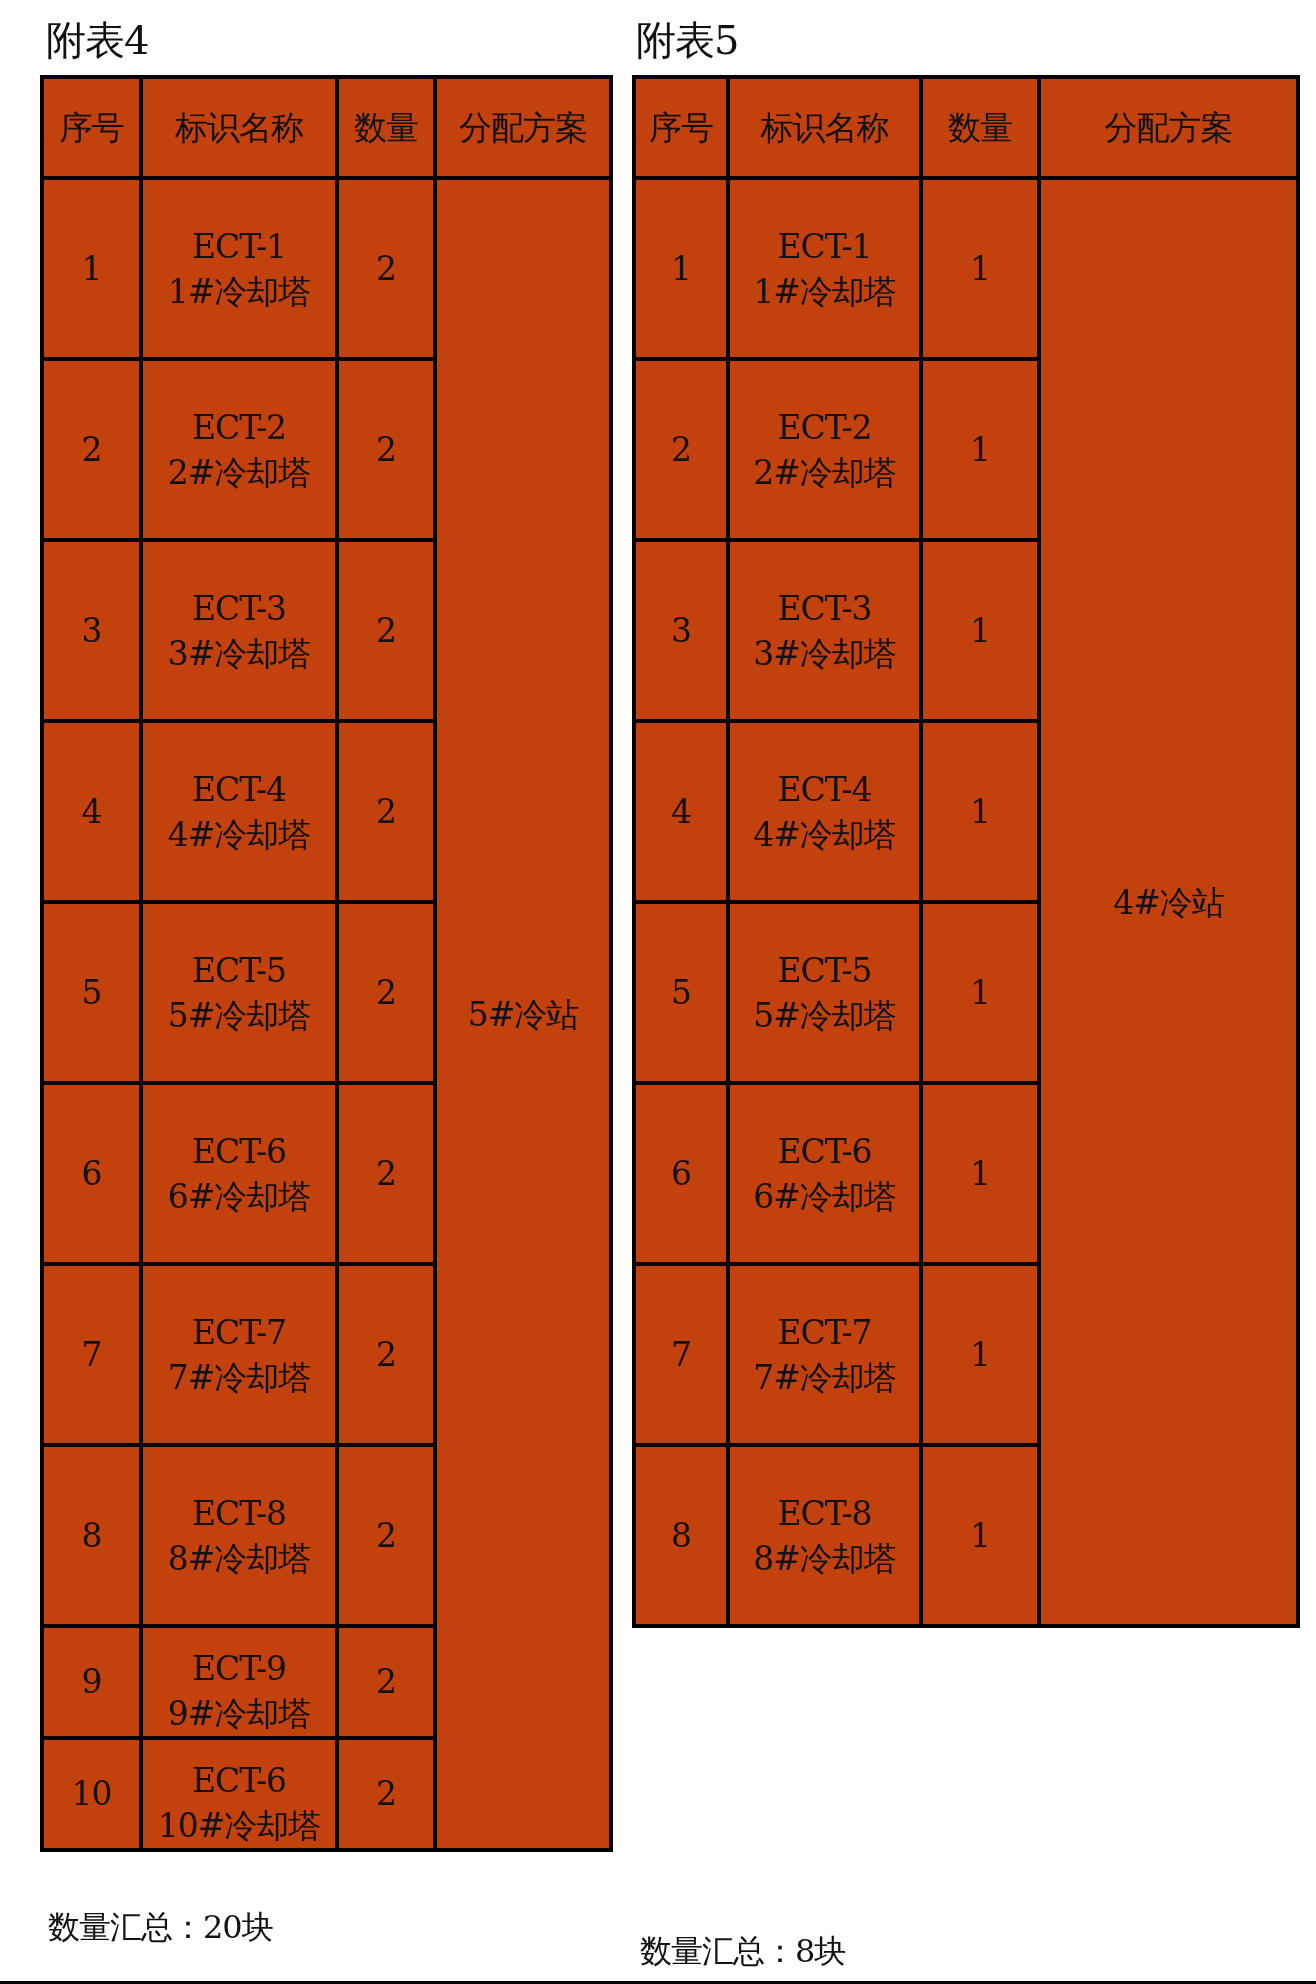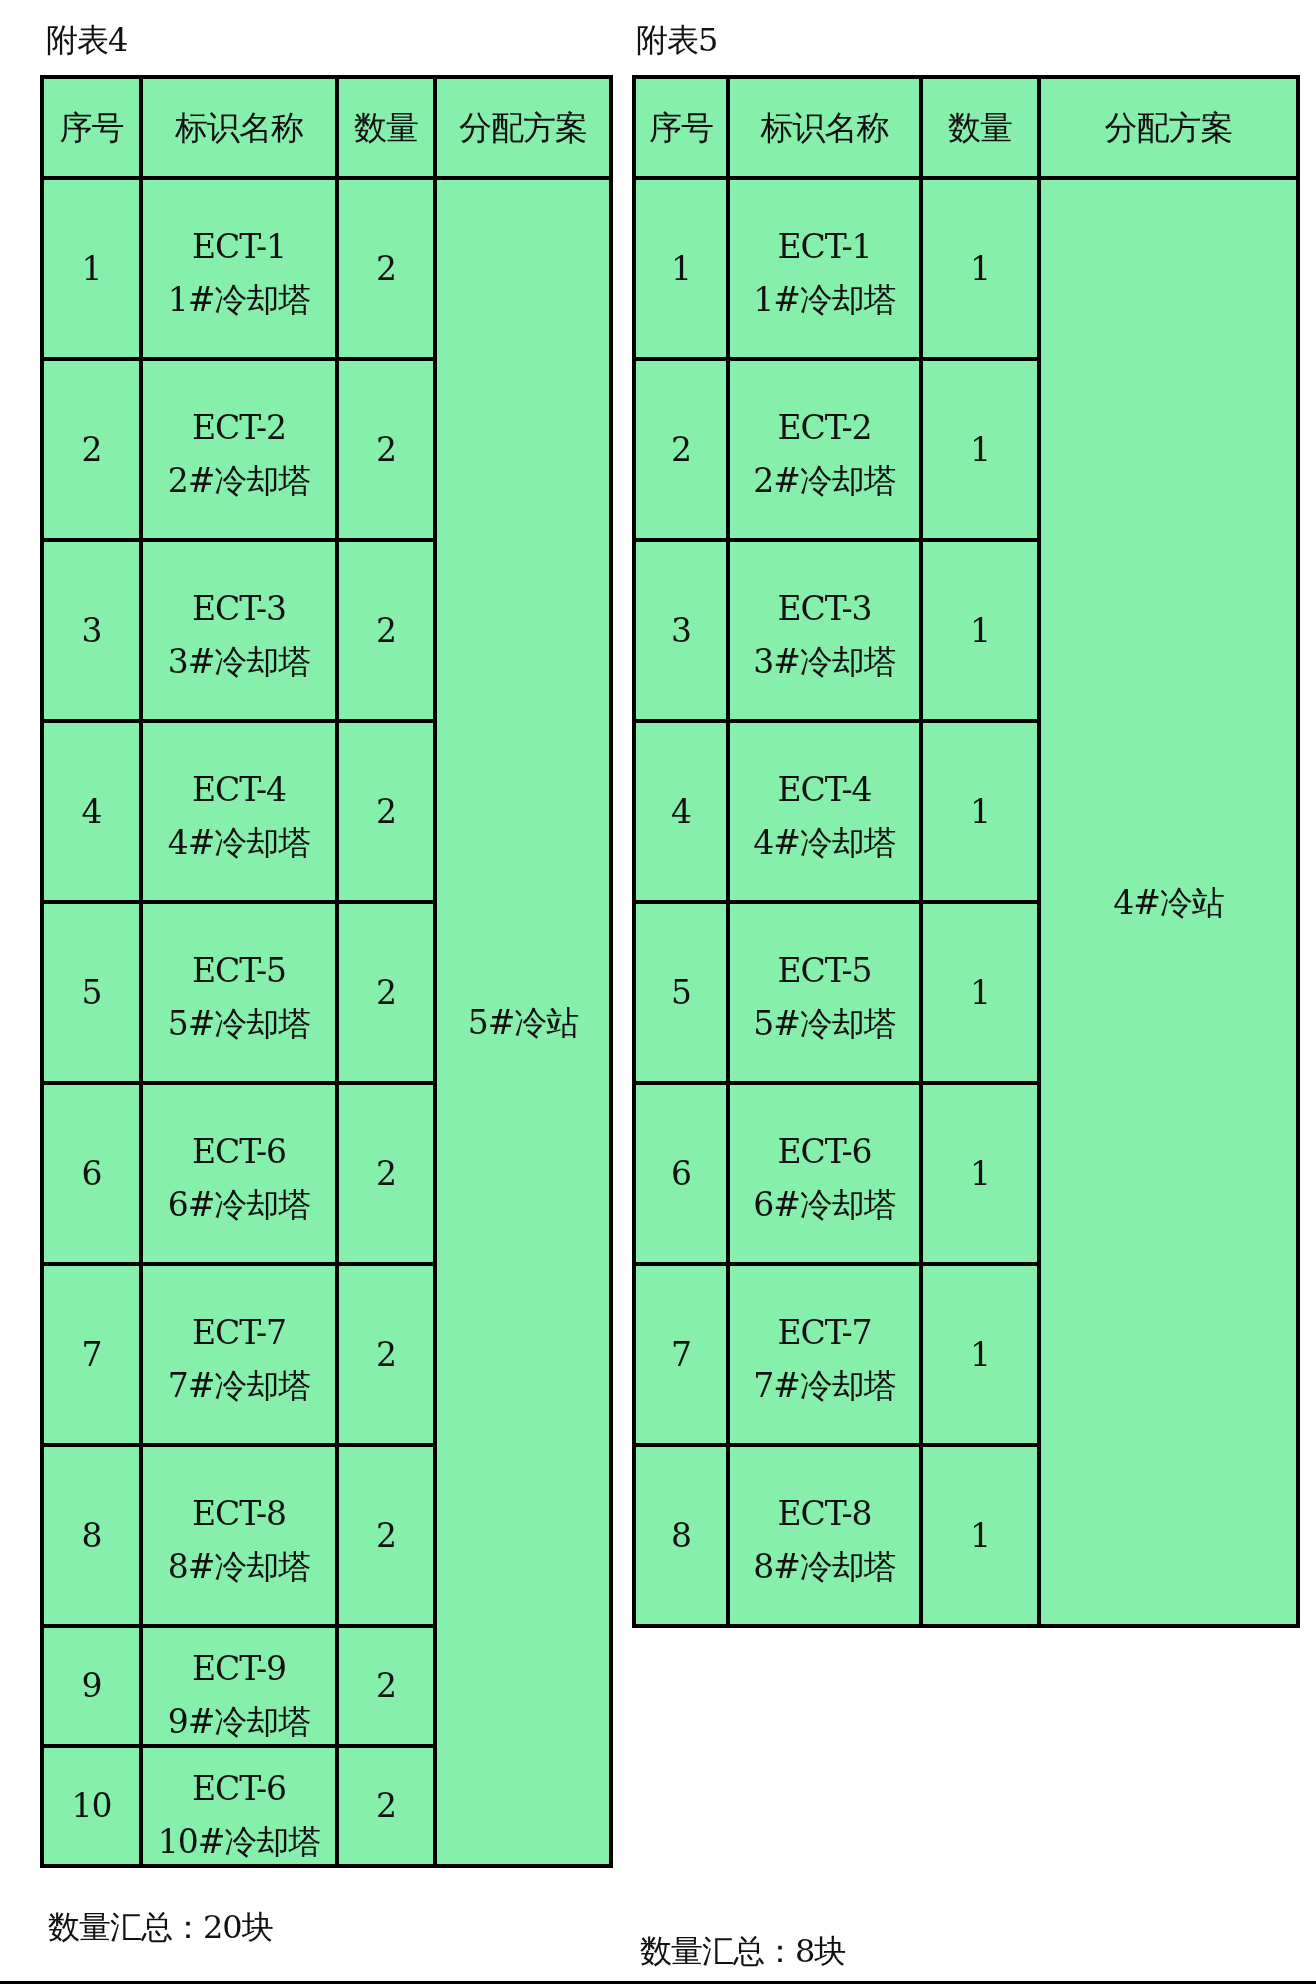--- a/index.html
+++ b/index.html
@@ -2,34 +2,34 @@
 <html><head>
 <meta charset="utf-8">
 <style>
   html, body { margin: 0; padding: 0; background: #ffffff; }
   body {
     width: 1316px; height: 1984px; position: relative; overflow: hidden;
     font-family: "DejaVu Serif", "Liberation Serif", serif;
     color: #111111;
   }
   .title {
-    position: absolute; top: 20px; font-size: 32px; line-height: 40px;
+    position: absolute; top: 20px; font-size: 40px; line-height: 40px;
     letter-spacing: -1px; white-space: nowrap;
   }
   .tbl {
     position: absolute; top: 75px; border-collapse: collapse;
-    table-layout: fixed; background: #86efac;
+    table-layout: fixed; background: #c2410c;
   }
   .tbl td, .tbl th {
     border: 4px solid #000; padding: 0; text-align: center; vertical-align: middle;
     font-weight: normal; font-size: 33px; line-height: 45px; overflow: hidden;
     white-space: nowrap; letter-spacing: -1px;
   }
   .tbl th { height: 97px; }
-  .cell-name div { line-height: 45px; margin-top: 8px; }
+  .cell-name div { line-height: 45px; }
   .tight td { line-height: 42px; }
   .tight .cell-name { vertical-align: top; }
   .tight .cell-name div:first-child { margin-top: 18px; }
   .summary {
     position: absolute; top: 1905px; font-size: 32px; line-height: 44px;
     white-space: nowrap; letter-spacing: -1px;
   }
   .bottom-rule {
     position: absolute; left: 0; right: 0; top: 1981px; height: 3px; background: #000;
   }

